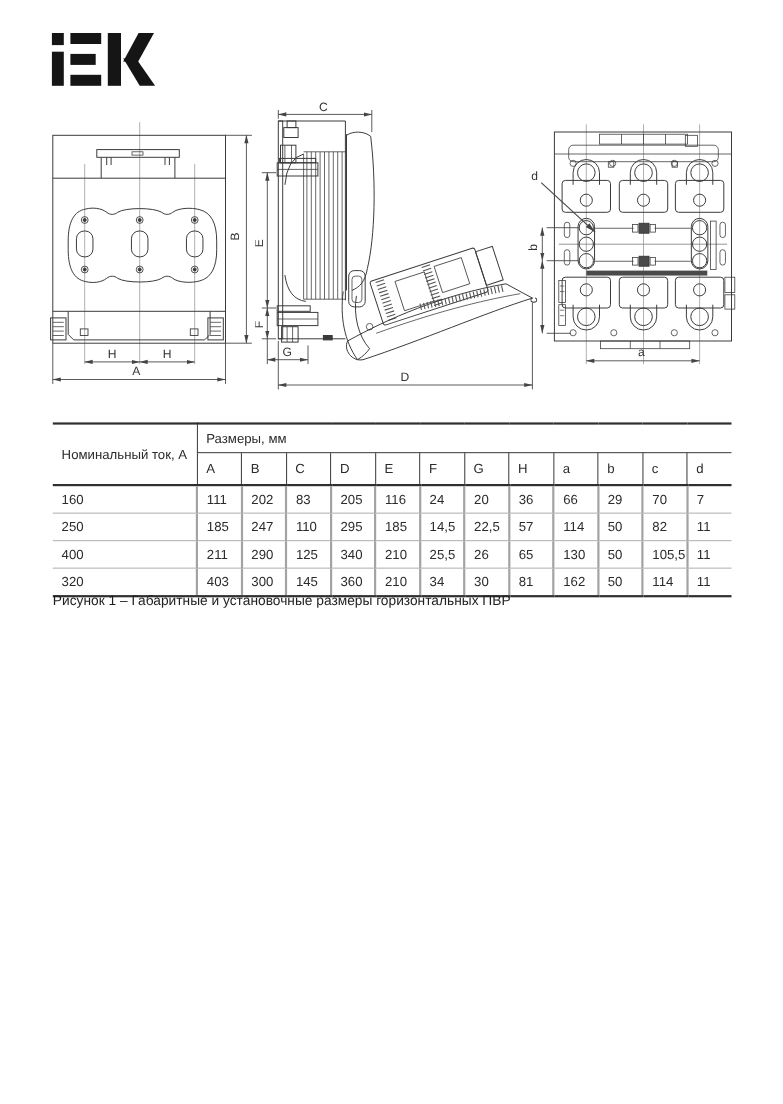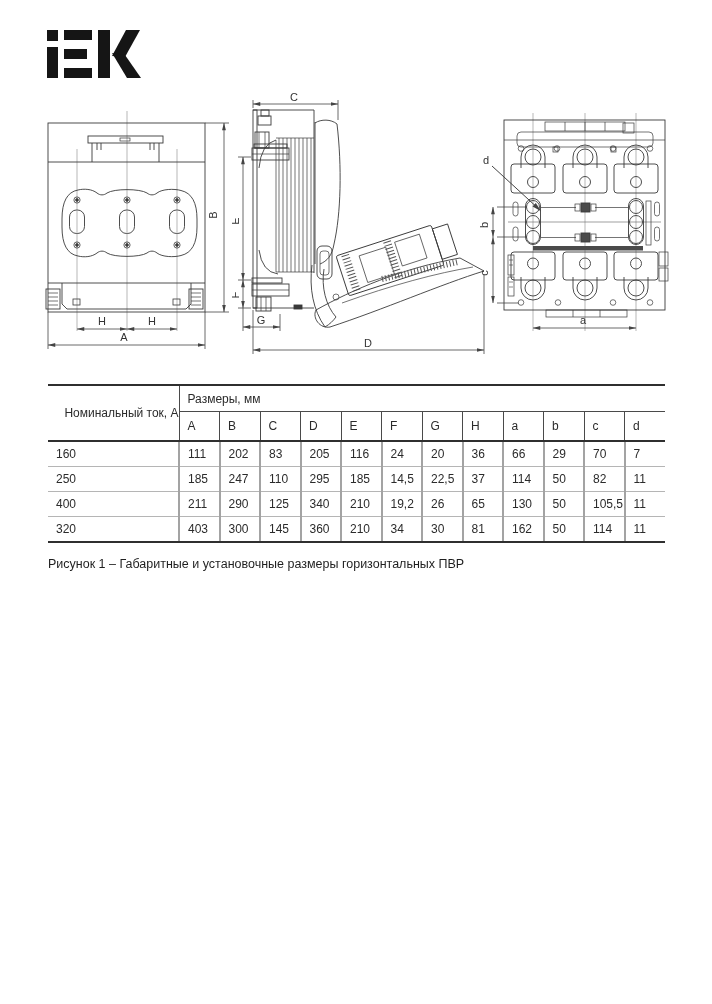--- a/index.html
+++ b/index.html
@@ -14,26 +14,26 @@
   .dims {
     position:absolute; left:48px; top:384px; width:617px;
     border-collapse:collapse; table-layout:fixed;
     font-size:12px; color:#2b2b2b;
     border-top:2px solid #2f2f2f; border-bottom:2px solid #2f2f2f;
   }
   .dims td { padding:0 0 0 8px; height:24px; vertical-align:middle; font-weight:400; text-align:left; }
   .dims col.c0 { width:131px; }
   .dims col.cd { width:40.5px; }
   .dims tr.hr1 td.group { border-left:1px solid #4a4a4a; border-bottom:1px solid #4a4a4a; height:25px; }
-  .dims tr.hr1 td.first { border-bottom:2px solid #2f2f2f;text-align:right; }
+  .dims tr.hr1 td.first { border-bottom:2px solid #2f2f2f; }
   .dims tr.hr2 td { border-left:1px solid #4a4a4a; border-bottom:2px solid #2f2f2f; height:28px; }
   .dims tr.dr td { border-left:2px solid #a3a3a3; border-bottom:1px solid #b5b5b5; }
   .dims tr.dr td.first { border-left:none; }
   .dims tr.last td { border-bottom:2px solid #2f2f2f; }
-  .caption { position:absolute; left:48px; top:557px; font-size:12.5px; color:#1f1f1f; }
+  .caption { position:absolute; left:48px; top:539px; font-size:12.5px; color:#1f1f1f; }
 </style>
 </head>
 <body>
 
 <svg class="logo" width="95" height="50" viewBox="0 0 95 50" role="img" aria-label="IEK">
   <g fill="#151515">
     <rect x="0" y="0" width="11" height="11"></rect>
     <rect x="0" y="17" width="11" height="31"></rect>
     <rect x="17" y="0" width="28" height="10"></rect>
     <rect x="17" y="19" width="23" height="10"></rect>
@@ -370,34 +370,34 @@
   </tr>
   <tr class="dr">
     <td class="first">250</td>
     <td>185</td>
     <td>247</td>
     <td>110</td>
     <td>295</td>
     <td>185</td>
     <td>14,5</td>
     <td>22,5</td>
-    <td>37</td>
+    <td>57</td>
     <td>114</td>
     <td>50</td>
     <td>82</td>
     <td>11</td>
   </tr>
   <tr class="dr">
     <td class="first">400</td>
     <td>211</td>
     <td>290</td>
     <td>125</td>
     <td>340</td>
     <td>210</td>
-    <td>19,2</td>
+    <td>25,5</td>
     <td>26</td>
     <td>65</td>
     <td>130</td>
     <td>50</td>
     <td>105,5</td>
     <td>11</td>
   </tr>
   <tr class="dr last">
     <td class="first">320</td>
     <td>403</td>

